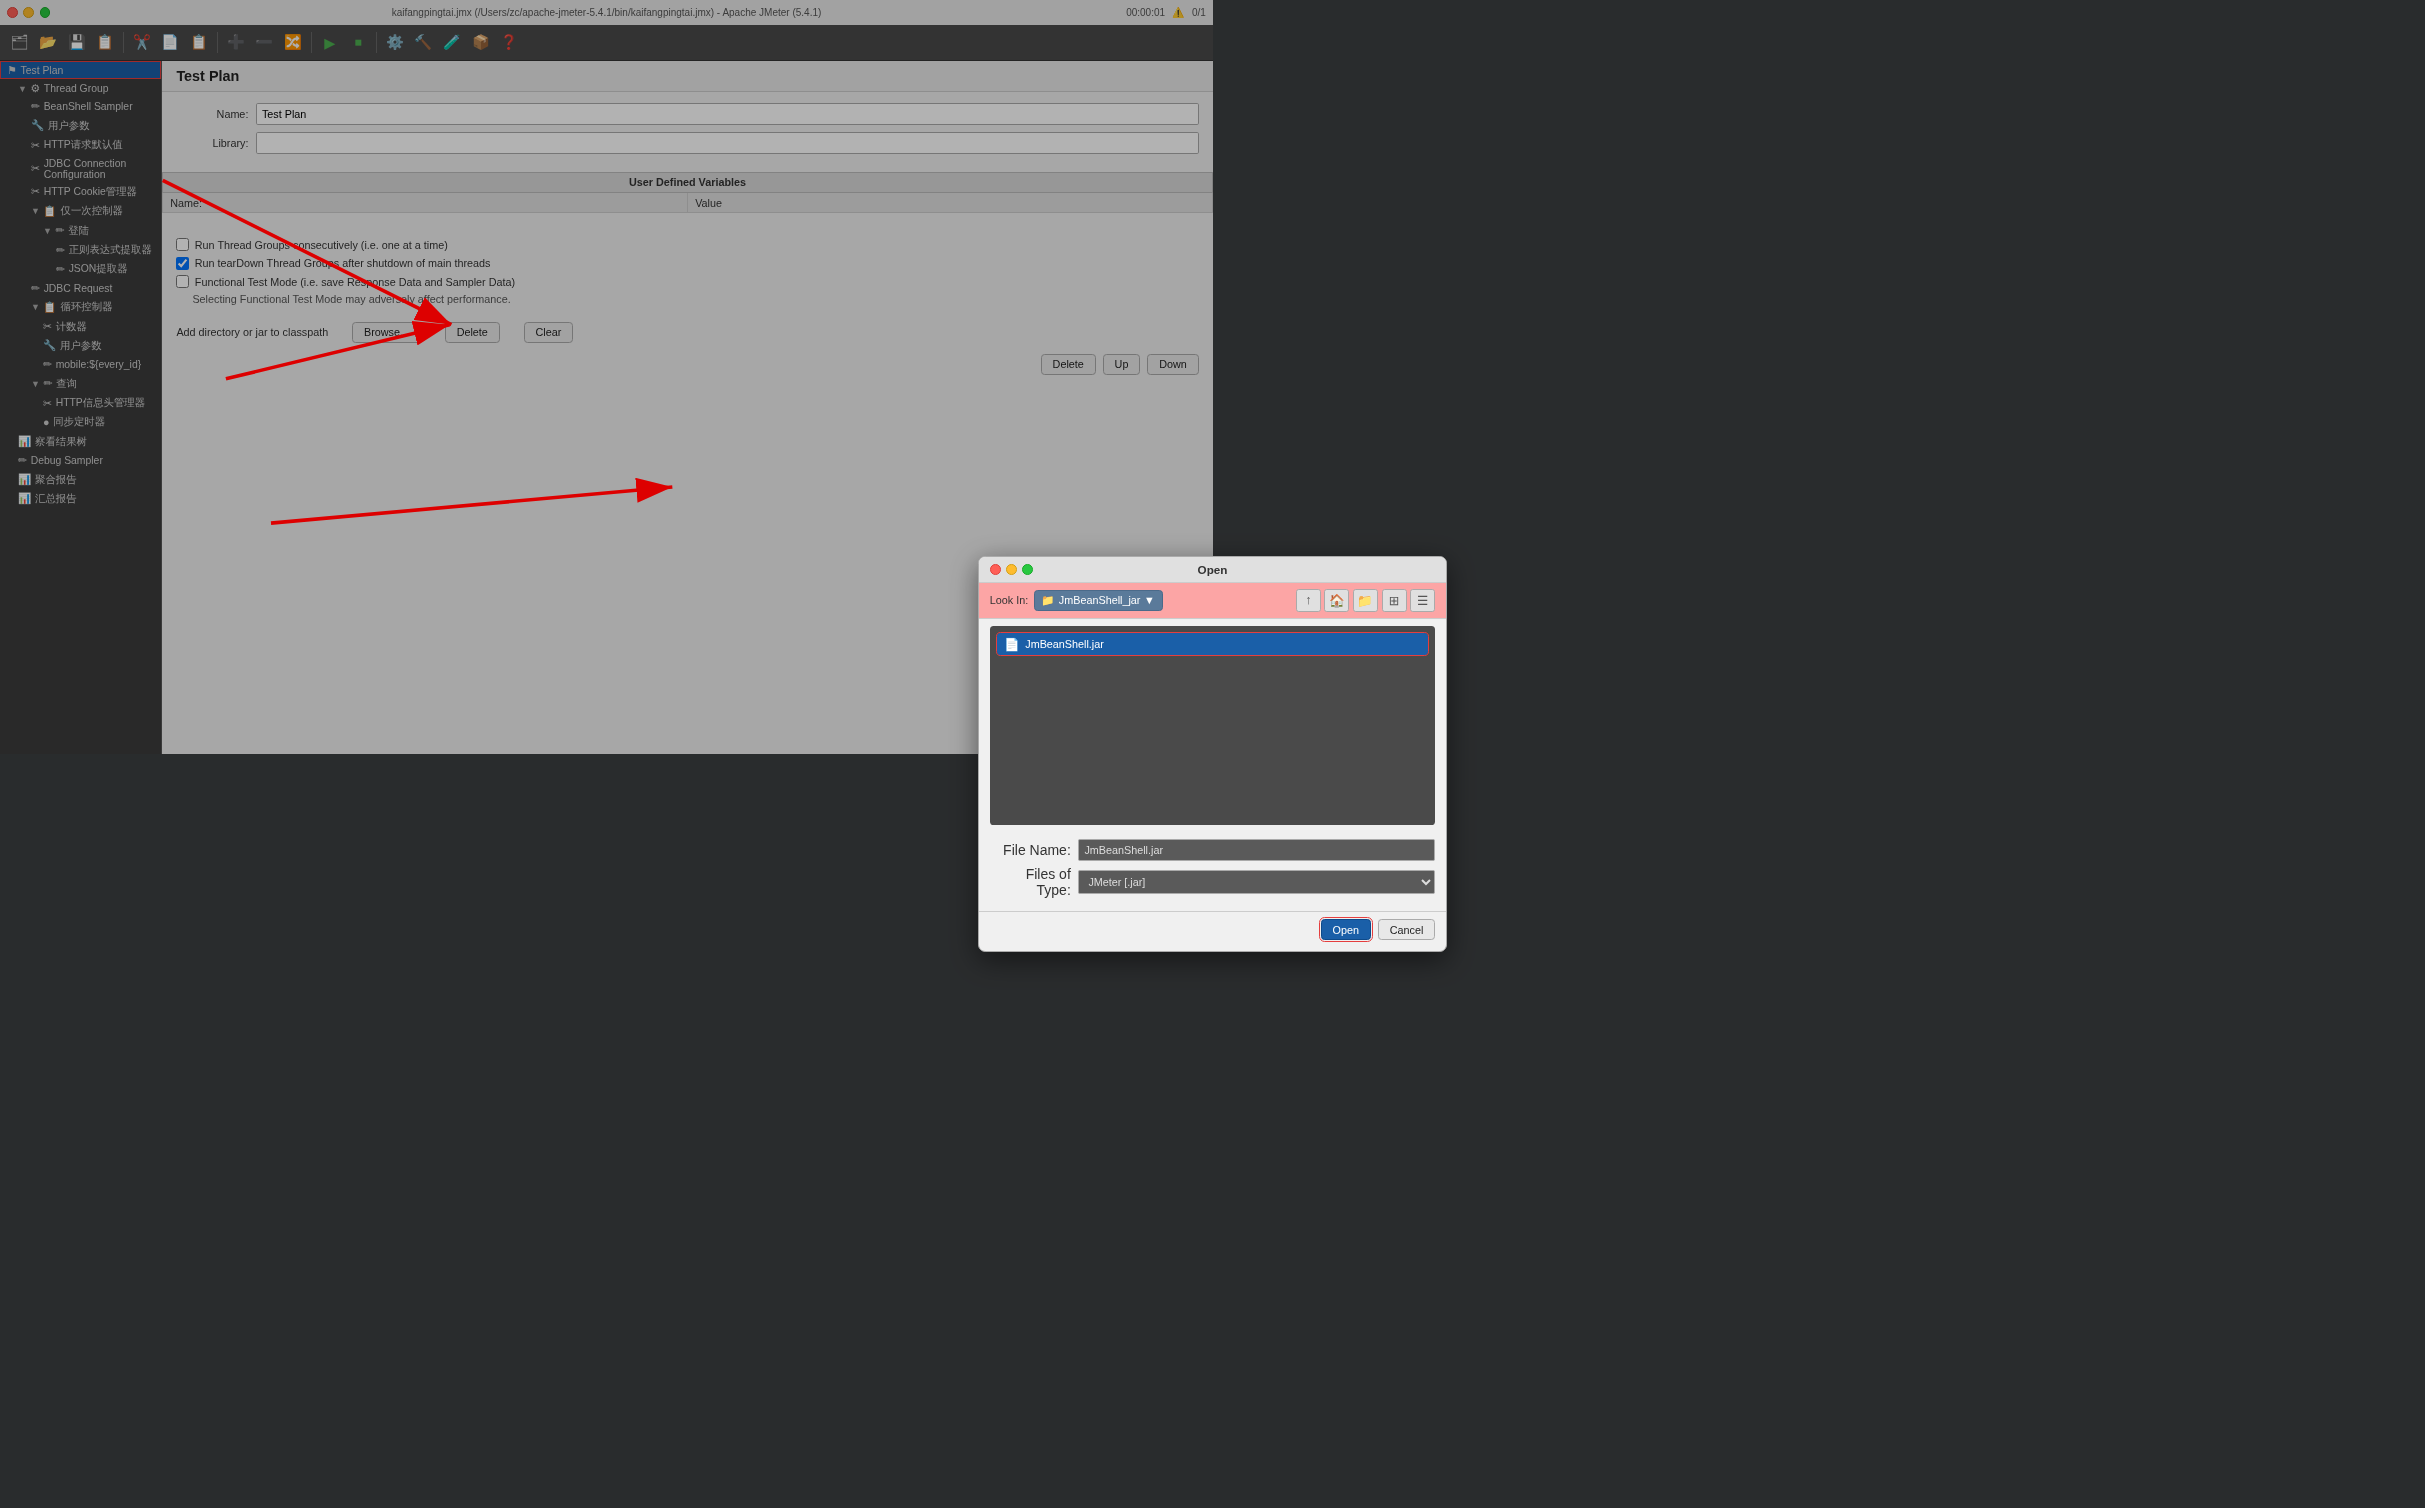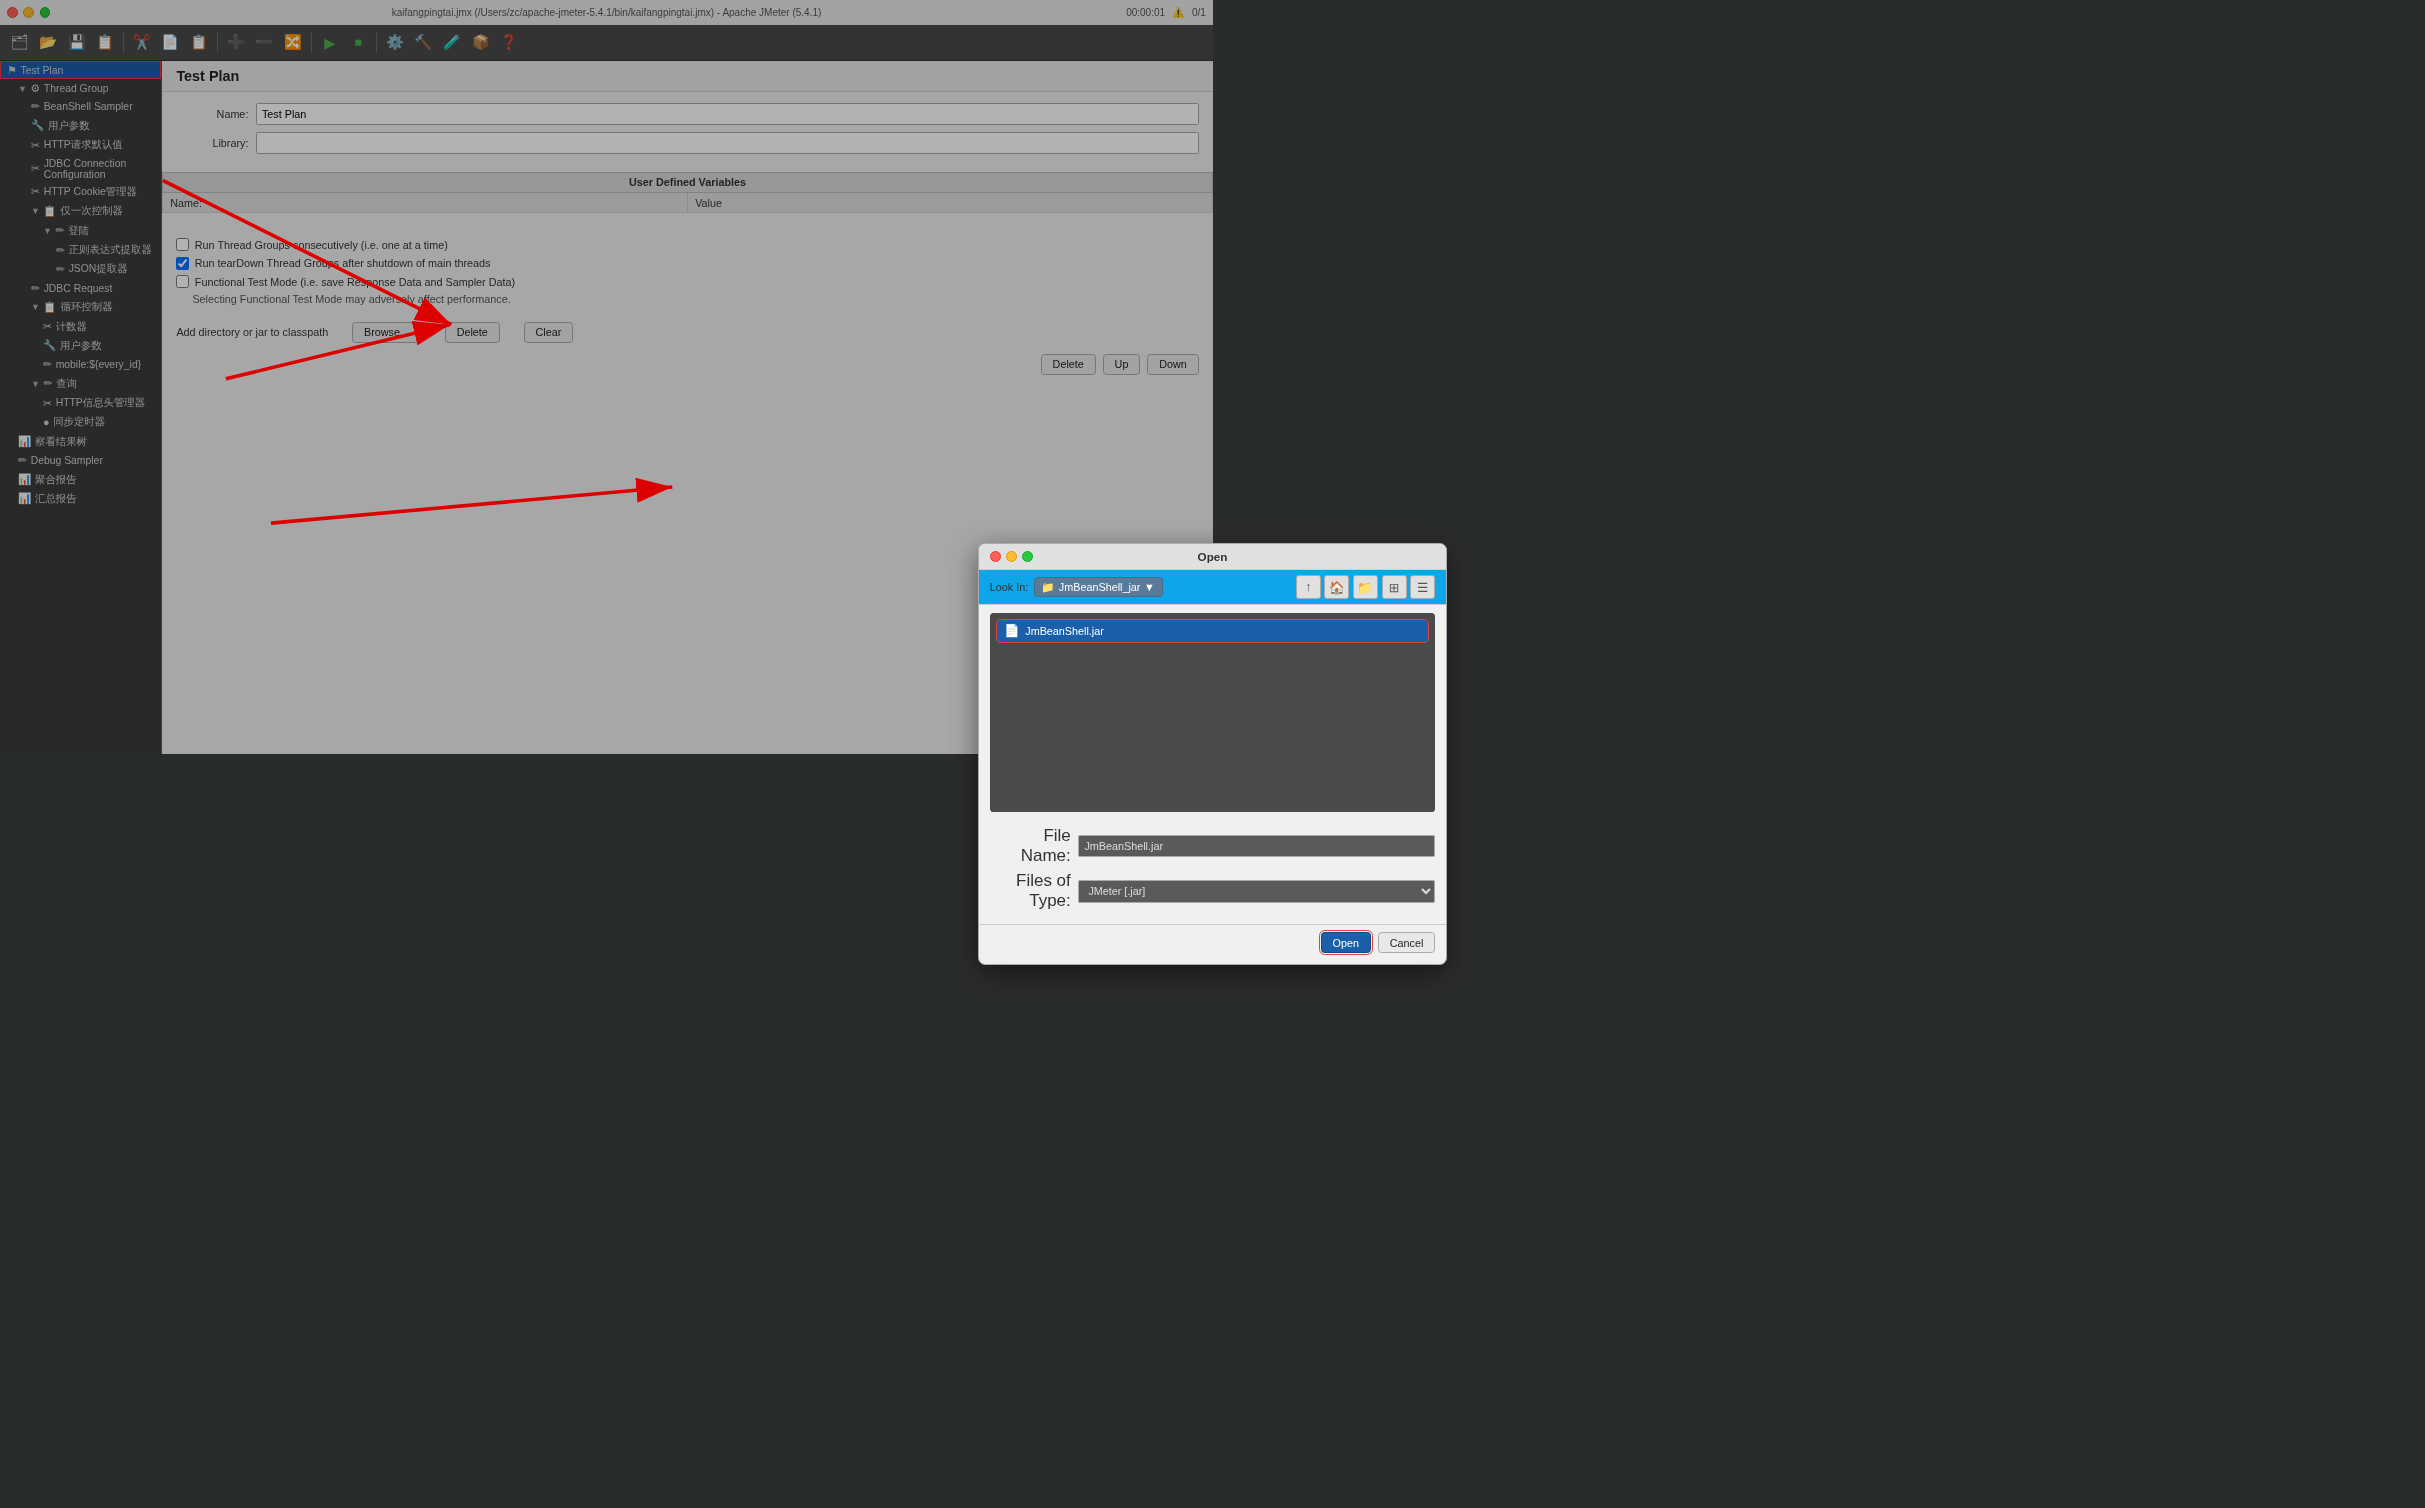--- a/index.html
+++ b/index.html
@@ -271,21 +271,21 @@
       transform: translateX(-50%);
       font-size: 11.7px;
       font-weight: 600;
       color: #333;
     }
     .dialog-toolbar {
       display: flex;
       align-items: center;
       padding: 5.4px 10.8px;
       gap: 5.4px;
-      background: #0ea5e9;
+      background: #fca5a5;
       border-bottom: 0.9px solid #ccc;
       text-align: center;
     }
     .dialog-lookin-label {
       font-size: 10.8px;
       color: #333;
       flex-shrink: 0;
     }
     .dialog-lookin-select {
       display: flex;
@@ -348,21 +348,21 @@
     }
     .dialog-form-row {
       display: flex;
       align-items: center;
       gap: 7.2px;
       margin-bottom: 5.4px;
     }
     .dialog-form-label {
       width: 81px;
       text-align: right;
-      font-size: 17px;
+      font-size: 14px;
       color: #333;
       flex-shrink: 0;
     }
     .dialog-form-input {
       flex: 1;
       height: 21.7px;
       border: 0.9px solid #aaa;
       background: #5a5a5a;
       color: #ddd;
       padding: 1.8px 5.4px;

